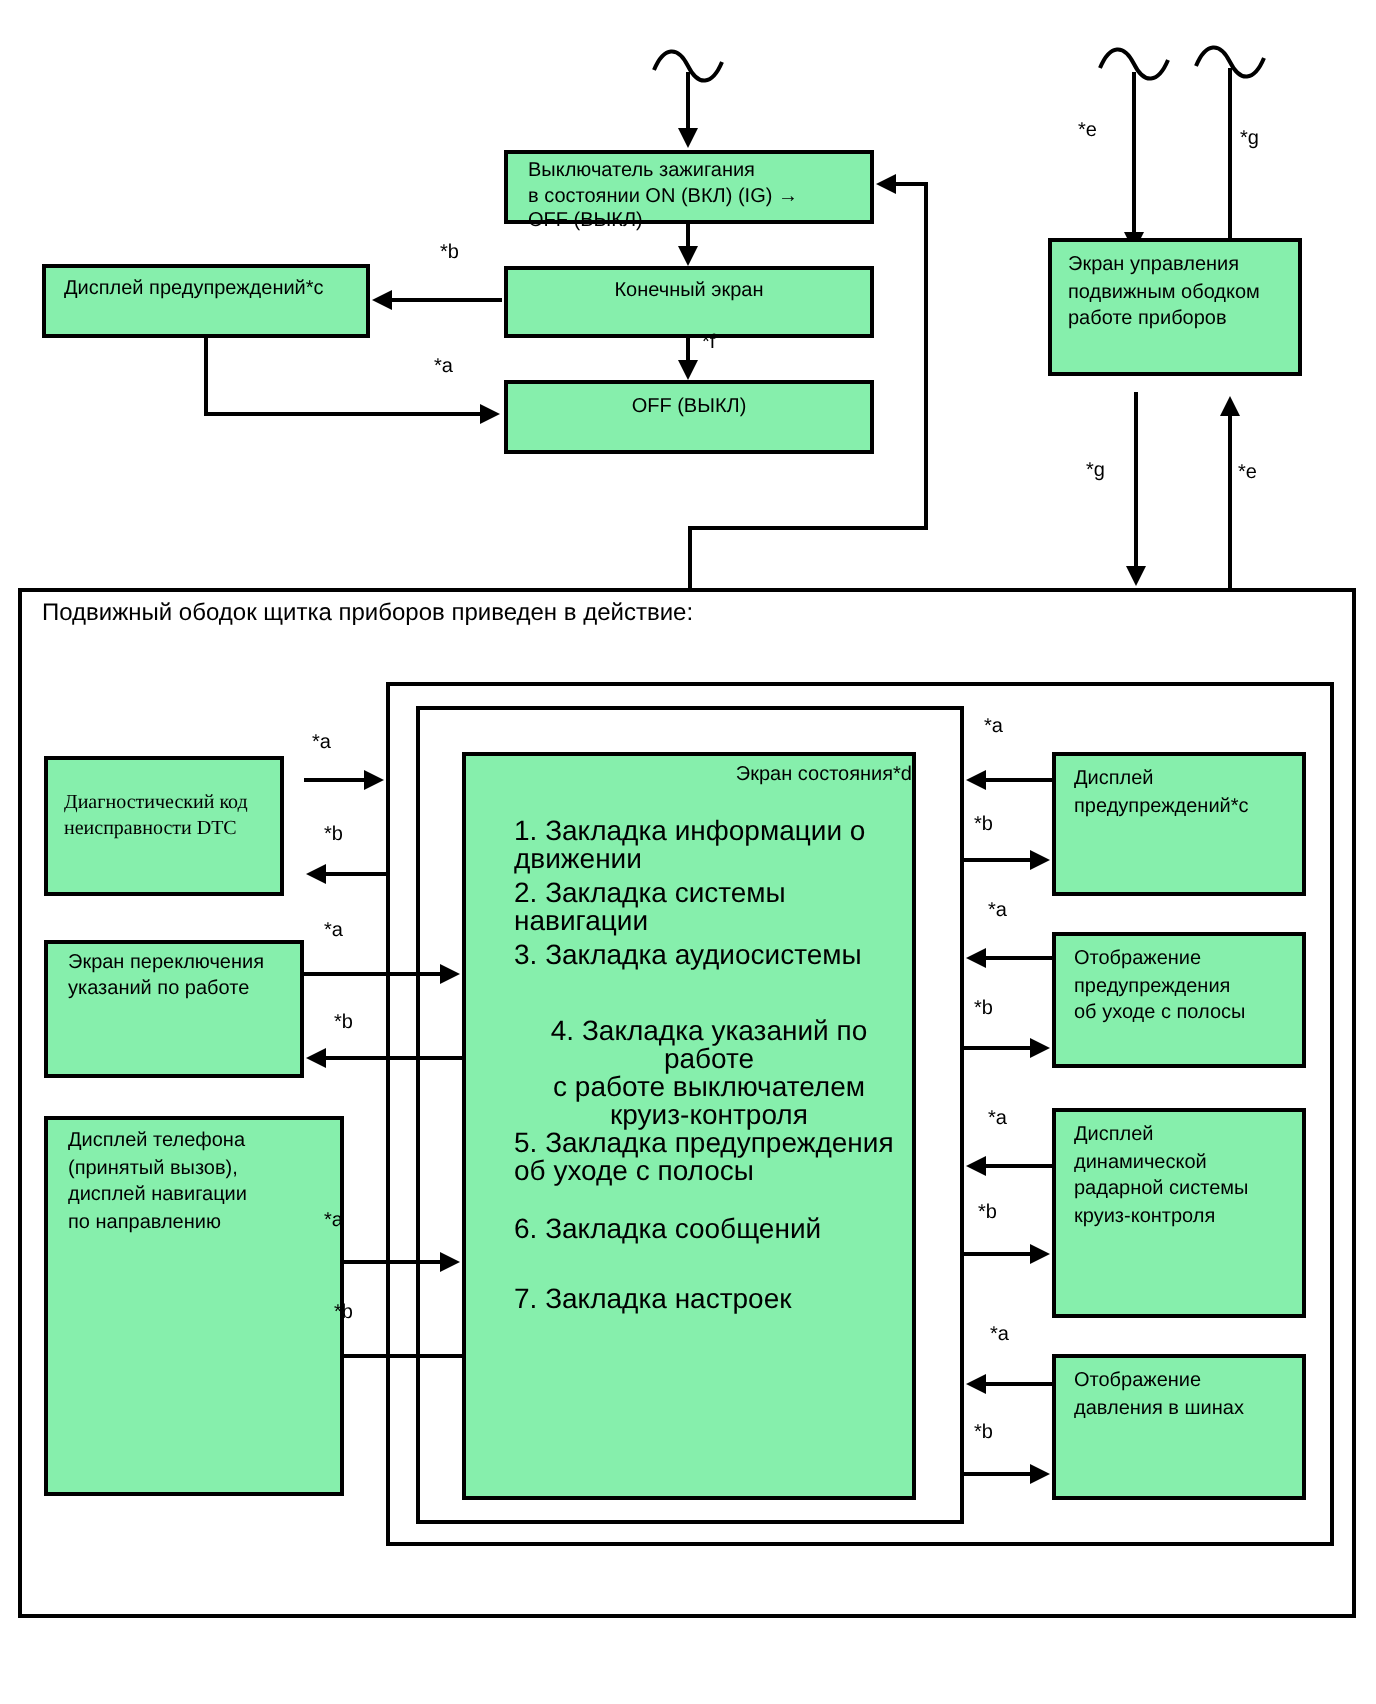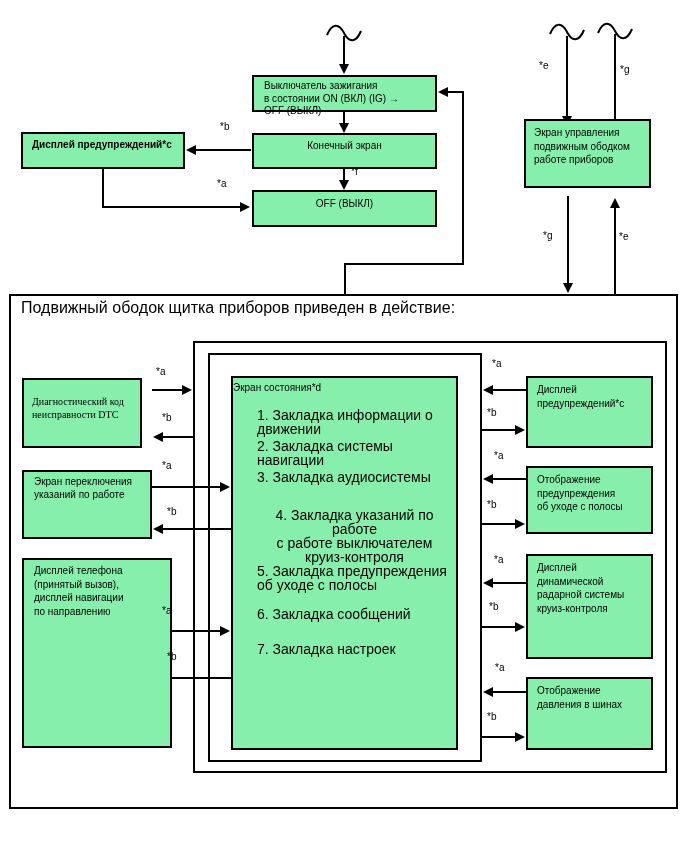--- a/index.html
+++ b/index.html
@@ -5,23 +5,23 @@
   html,body{margin:0;padding:0;background:#ffffff;}
   .stage{position:relative;width:688px;height:852px;background:#ffffff;
          font-family:"Liberation Sans",sans-serif;color:#000;}
   svg.wires{position:absolute;left:0;top:0;z-index:1;}
   .frame{position:absolute;border:2px solid #000;background:transparent;
          box-sizing:border-box;z-index:2;}
   .box{position:absolute;border:2px solid #000;background:#86efac;
        box-sizing:border-box;z-index:3;font-size:10px;line-height:12.5px;
        padding:3px 8px;}
   .box.center-text{text-align:center;}
-  .frame-title{position:absolute;left:10px;top:3px;font-size:16px;white-space:nowrap;}
+  .frame-title{position:absolute;left:10px;top:3px;font-size:12px;white-space:nowrap;}
   .lbl{position:absolute;z-index:4;font-size:10px;white-space:nowrap;}
-  .status-title{position:absolute;left:0;right:0;top:4px;text-align:left;font-size:10px;}
+  .status-title{position:absolute;left:0;right:0;top:4px;text-align:right;font-size:10px;}
   .status-item{position:absolute;left:24px;right:4px;font-size:14px;line-height:14px;}
 </style>
 </head>
 <body>
 
 <div class="stage">
 
   <svg class="wires" width="688" height="852">
     <defs>
       <marker id="ah" markerWidth="10" markerHeight="10" refX="7" refY="5" orient="auto" markerUnits="userSpaceOnUse">
@@ -73,21 +73,21 @@
     <div>Выключатель зажигания</div>
     <div>в состоянии ON (ВКЛ) (IG) →</div>
     <div>OFF (ВЫКЛ)</div>
   </div>
   <div class="box center-text" style="left:252px;top:133px;width:185px;height:36px;padding-top:5px;">
     <div>Конечный экран</div>
   </div>
   <div class="box center-text" style="left:252px;top:190px;width:185px;height:37px;padding-top:6px;">
     <div>OFF (ВЫКЛ)</div>
   </div>
-  <div class="box" style="left:21px;top:132px;width:164px;height:37px;padding:5px 9px;font-weight:bold;">
+  <div class="box" style="left:21px;top:132px;width:164px;height:37px;padding:5px 9px;">
     <div>Дисплей предупреждений*c</div>
   </div>
   <div class="box" style="left:524px;top:119px;width:127px;height:69px;padding:5px 8px;line-height:13.5px;">
     <div>Экран управления</div>
     <div>подвижным ободком</div>
     <div>работе приборов</div>
   </div>
 
   <div class="box" style="left:22px;top:378px;width:120px;height:70px;padding:16px 8px;font-family:Liberation Serif, serif;">
     <div>Диагностический код</div>

